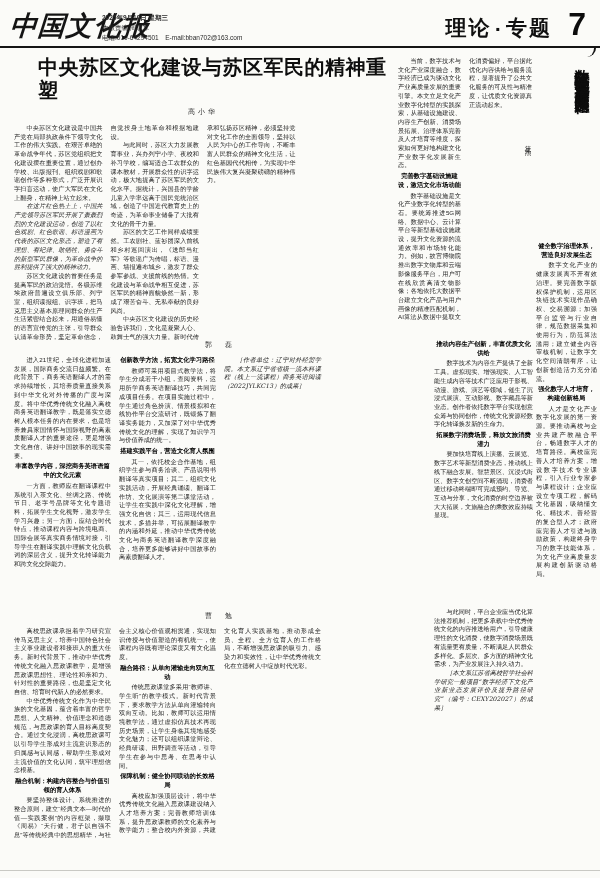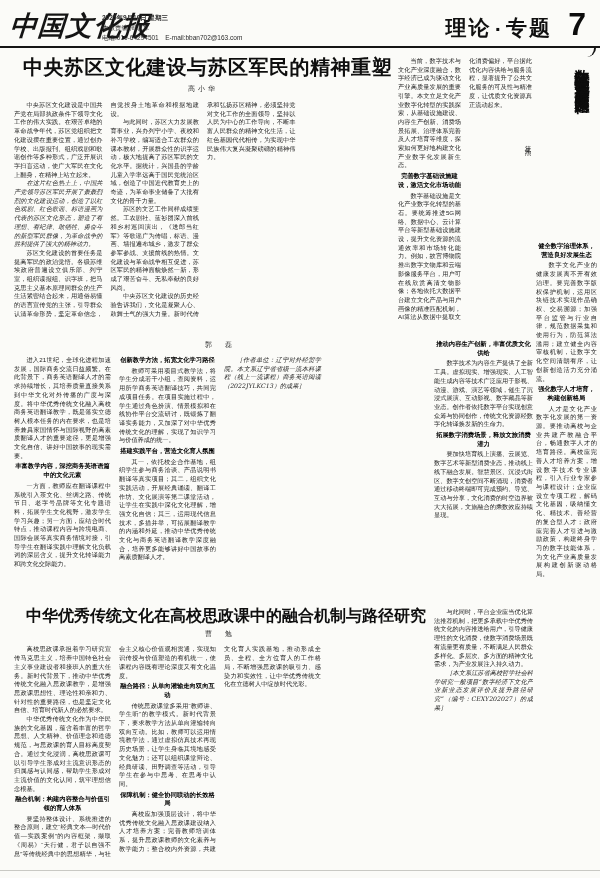--- a/index.html
+++ b/index.html
@@ -28,21 +28,21 @@
     font-family:"Liberation Sans",sans-serif;
   }
   .header-rule{left:0;top:46px;width:600px;height:2.4px;background:#151515;}
   .header-hook{
     left:576px;top:48px;width:18px;height:9px;
     border-right:2px solid #151515;border-bottom:0;
     border-bottom-right-radius:10px;border-top:0;border-left:0;
   }
   .bottom-rule{left:0;top:870px;width:600px;height:1px;background:#c9c9c4;}
   
-  .art-title{font-weight:bold;text-align:right;color:#0e0e0e;line-height:1.15;}
+  .art-title{font-weight:bold;text-align:left;color:#0e0e0e;line-height:1.15;margin-left:24px;}
   .art-author{text-align:center;font-size:7px;color:#333;letter-spacing:3px;}
   .cols{
     column-fill:auto;overflow:hidden;text-align:justify;
     font-size:6.2px;line-height:8.7px;color:#222;
   }
   .cols p{margin:0;text-indent:2em;}
   .cols h4{margin:2px 0;font-size:6.3px;text-align:center;font-weight:bold;color:#000;}
   .kai{font-family:"DejaVu Serif",serif;font-style:italic;color:#2b2b2b;}
   .note{font-family:"DejaVu Serif",serif;font-style:italic;color:#222;}
   
@@ -138,21 +138,20 @@
     <p>一方面，教师应在翻译课程中系统引入茶文化、丝绸之路、传统节日、老字号品牌等文化专题语料，拓展学生文化视野，激发学生学习兴趣；另一方面，应结合时代特点，推动课程内容与跨境电商、国际会展等真实商务情境对接，引导学生在翻译实践中理解文化负载词的深层含义，提升文化转译能力和跨文化交际能力。</p>
     <h4>创新教学方法，拓宽文化学习路径</h4>
     <p>教师可采用项目式教学法，将学生分成若干小组，查阅资料，运用所学商务英语翻译技巧，共同完成项目任务。在项目实施过程中，学生通过角色扮演、情景模拟和在线协作平台交流研讨，既锻炼了翻译实务能力，又加深了对中华优秀传统文化的理解，实现了知识学习与价值养成的统一。</p>
     <h4>搭建实践平台，营造文化育人氛围</h4>
     <p>其一，依托校企合作基地，组织学生参与商务洽谈、产品说明书翻译等真实项目；其二，组织文化实践活动，开展经典诵读、翻译工作坊、文化展演等第二课堂活动，让学生在实践中深化文化理解，增强文化自信；其三，运用现代信息技术，多措并举，可拓展翻译教学的内涵和外延，推动中华优秀传统文化与商务英语翻译教学深度融合，培养更多能够讲好中国故事的高素质翻译人才。</p>
     <p class="note">［作者单位：辽宁对外经贸学院。本文系辽宁省省级一流本科课程（线上一流课程）商务英语阅读（2022JYLKC13）的成果］</p>
   </div>
 </div>
 
 <div class="abs a4">
-  <div class="art-title">中华优秀传统文化在高校思政课中的融合机制与路径研究</div>
   <div class="art-author">曹　勉</div>
   <div class="a4-body cols">
     <p>高校思政课承担着学习研究宣传马克思主义，培养中国特色社会主义事业建设者和接班人的重大任务。新时代背景下，推动中华优秀传统文化融入思政课教学，是增强思政课思想性、理论性和亲和力、针对性的重要路径，也是坚定文化自信、培育时代新人的必然要求。</p>
     <p>中华优秀传统文化作为中华民族的文化基因，蕴含着丰富的哲学思想、人文精神、价值理念和道德规范，与思政课的育人目标高度契合。通过文化浸润，高校思政课可以引导学生形成对主流意识形态的归属感与认同感，帮助学生形成对主流价值的文化认同，筑牢理想信念根基。</p>
     <h4>融合机制：构建内容整合与价值引领的育人体系</h4>
     <p>要坚持整体设计、系统推进的整合原则，建立“经典文本—时代价值—实践案例”的内容框架，撷取《周易》“天行健，君子以自强不息”等传统经典中的思想精华，与社会主义核心价值观相贯通，实现知识传授与价值塑造的有机统一，使课程内容既有理论深度又有文化温度。</p>
     <h4>融合路径：从单向灌输走向双向互动</h4>
     <p>传统思政课堂多采用“教师讲、学生听”的教学模式。新时代背景下，要求教学方法从单向灌输转向双向互动。比如，教师可以运用情境教学法，通过虚拟仿真技术再现历史场景，让学生身临其境地感受文化魅力；还可以组织课堂辩论、经典研读、田野调查等活动，引导学生在参与中思考、在思考中认同。</p>
     <h4>保障机制：健全协同联动的长效格局</h4>
     <p>高校应加强顶层设计，将中华优秀传统文化融入思政课建设纳入人才培养方案；完善教师培训体系，提升思政课教师的文化素养与教学能力；整合校内外资源，共建文化育人实践基地，推动形成全员、全程、全方位育人的工作格局，不断增强思政课的吸引力、感染力和实效性，让中华优秀传统文化在立德树人中绽放时代光彩。</p>

